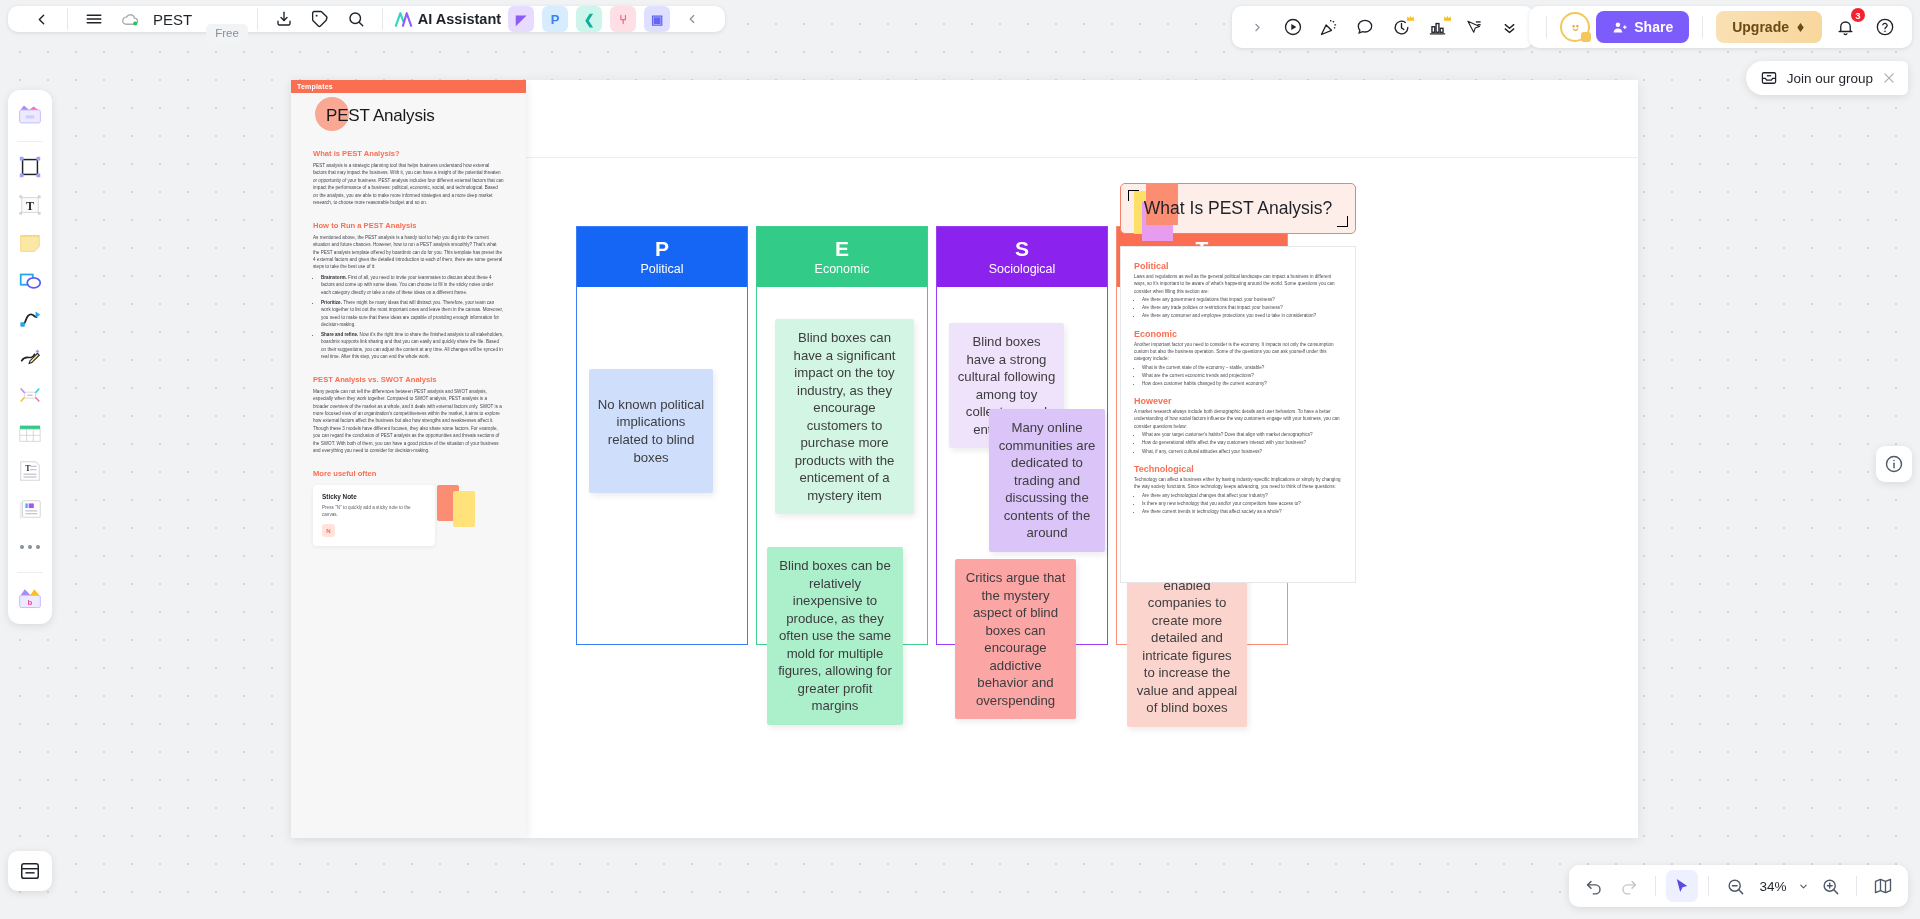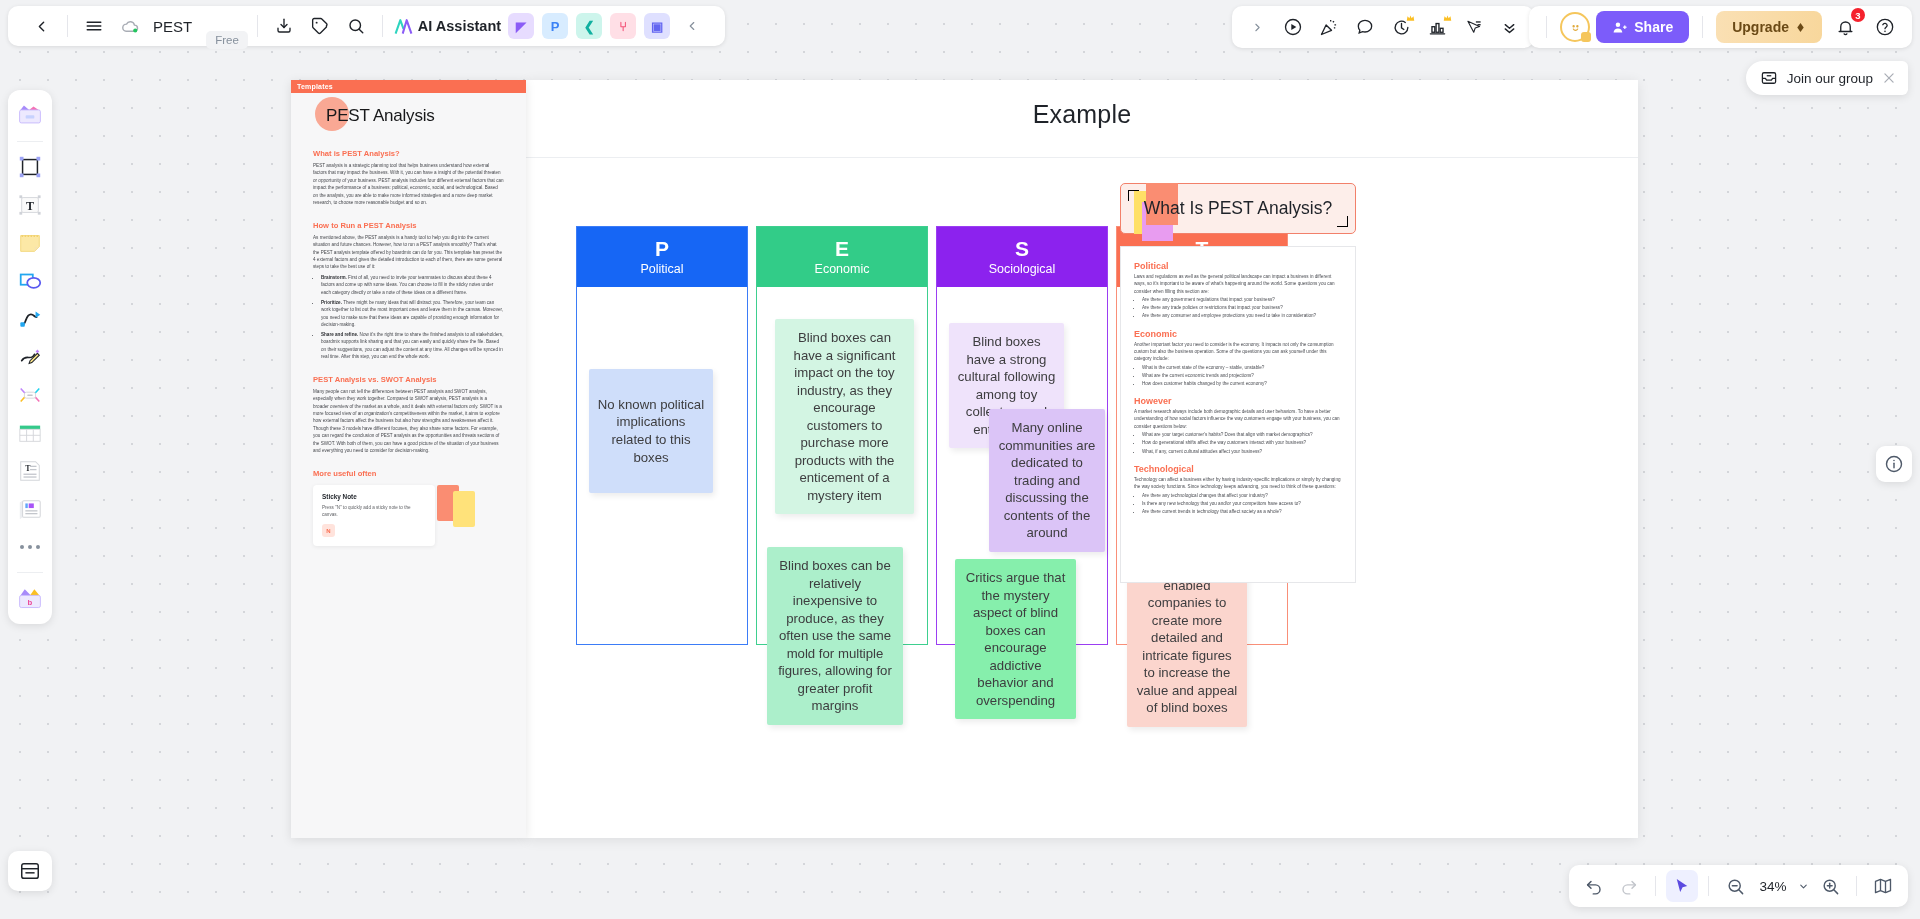--- a/index.html
+++ b/index.html
@@ -15,21 +15,21 @@
   .canvas-bg {
     position: absolute; inset: 0;
     background-color: #f1f2f4;
     background-image: radial-gradient(#d4d6da 1.1px, transparent 1.1px);
     background-size: 28px 28px;
     background-position: 6px 10px;
   }
 
   
   .topbar-left {
-    position: absolute; left: 8px; top: 6px; height: 40px;
+    position: absolute; left: 8px; top: 6px; height: 26px;
     display: flex; align-items: center;
     background: #ffffff; border-radius: 10px;
     box-shadow: 0 1px 4px rgba(0,0,0,.10);
     padding: 0 16px; gap: 2px; z-index: 40;
   }
   .tb-btn {
     width: 34px; height: 34px; border: none; background: transparent;
     display: flex; align-items: center; justify-content: center;
     border-radius: 7px; cursor: pointer; color: #1f2329;
   }
@@ -279,52 +279,51 @@
           <div class="tpl-note-p">Press "N" to quickly add a sticky note to the canvas.</div>
           <div class="tpl-key">N</div>
         </div>
       </div>
     </div>
 
   </div>
   <div class="tpl-tab">Templates</div>
 
   <div class="board">
-    <div class="board-title">Example</div>
     <div class="board-sep"></div>
 
     <div class="cols" id="cols">
         <div class="col" style="border-color: rgb(59, 124, 247);">
           <div class="col-head" style="background: rgb(22, 102, 245);">
             <div class="col-letter">P</div>
             <div class="col-sub">Political</div>
           </div>
           <div class="col-body">
-            <div class="sticky" style="background: rgb(207, 222, 250); left: 12px; top: 82px; width: 124px; min-height: 124px; display: flex; align-items: center; justify-content: center;">No known political implications related to this boxes</div>
+            <div class="sticky" style="background: rgb(207, 222, 250); left: 12px; top: 82px; width: 124px; min-height: 124px; display: flex; align-items: center; justify-content: center;">No known political implications related to blind boxes</div>
           </div>
         </div>
         <div class="col" style="border-color: rgb(62, 207, 143);">
           <div class="col-head" style="background: rgb(50, 204, 136);">
             <div class="col-letter">E</div>
             <div class="col-sub">Economic</div>
           </div>
           <div class="col-body">
             <div class="sticky" style="background: rgb(172, 239, 203); left: 10px; top: 260px; width: 136px; min-height: 142px; display: flex; align-items: center; justify-content: center;">Blind boxes can be relatively inexpensive to produce, as they often use the same mold for multiple figures, allowing for greater profit margins</div>
             <div class="sticky" style="background: rgb(211, 245, 227); left: 18px; top: 32px; width: 139px; min-height: 176px; display: flex; align-items: center; justify-content: center;">Blind boxes can have a significant impact on the toy industry, as they encourage customers to purchase more products with the enticement of a mystery item</div>
           </div>
         </div>
         <div class="col" style="border-color: rgb(155, 62, 242);">
           <div class="col-head" style="background: rgb(140, 34, 238);">
             <div class="col-letter">S</div>
             <div class="col-sub">Sociological</div>
           </div>
           <div class="col-body">
             <div class="sticky" style="background: rgb(239, 227, 251); left: 12px; top: 36px; width: 115px; min-height: 122px; display: flex; align-items: center; justify-content: center;">Blind boxes have a strong cultural following among toy collectors and enthusiasts</div>
             <div class="sticky" style="background: rgb(219, 196, 247); left: 52px; top: 122px; width: 116px; min-height: 134px; display: flex; align-items: center; justify-content: center;">Many online communities are dedicated to trading and discussing the contents of the around</div>
-            <div class="sticky" style="background: #86efac; left: 18px; top: 272px; width: 121px; min-height: 143px; display: flex; align-items: center; justify-content: center;">Critics argue that the mystery aspect of blind boxes can encourage addictive behavior and overspending</div>
+            <div class="sticky" style="background: #fca5a5; left: 18px; top: 272px; width: 121px; min-height: 143px; display: flex; align-items: center; justify-content: center;">Critics argue that the mystery aspect of blind boxes can encourage addictive behavior and overspending</div>
           </div>
         </div>
         <div class="col" style="border-color: rgb(249, 143, 120);">
           <div class="col-head" style="background: rgb(250, 111, 82);">
             <div class="col-letter">T</div>
             <div class="col-sub">Technological</div>
           </div>
           <div class="col-body">
             <div class="sticky" style="background: rgb(251, 224, 220); left: 20px; top: 58px; width: 130px; min-height: 180px; display: flex; align-items: center; justify-content: center;">Technology has allowed for new variations of blind boxes, such as digital or virtual options, expanding the market for blind boxes beyond physical toys</div>
             <div class="sticky" style="background: rgb(251, 213, 205); left: 10px; top: 262px; width: 120px; min-height: 142px; display: flex; align-items: center; justify-content: center;">Technology has enabled companies to create more detailed and intricate figures to increase the value and appeal of blind boxes</div>

